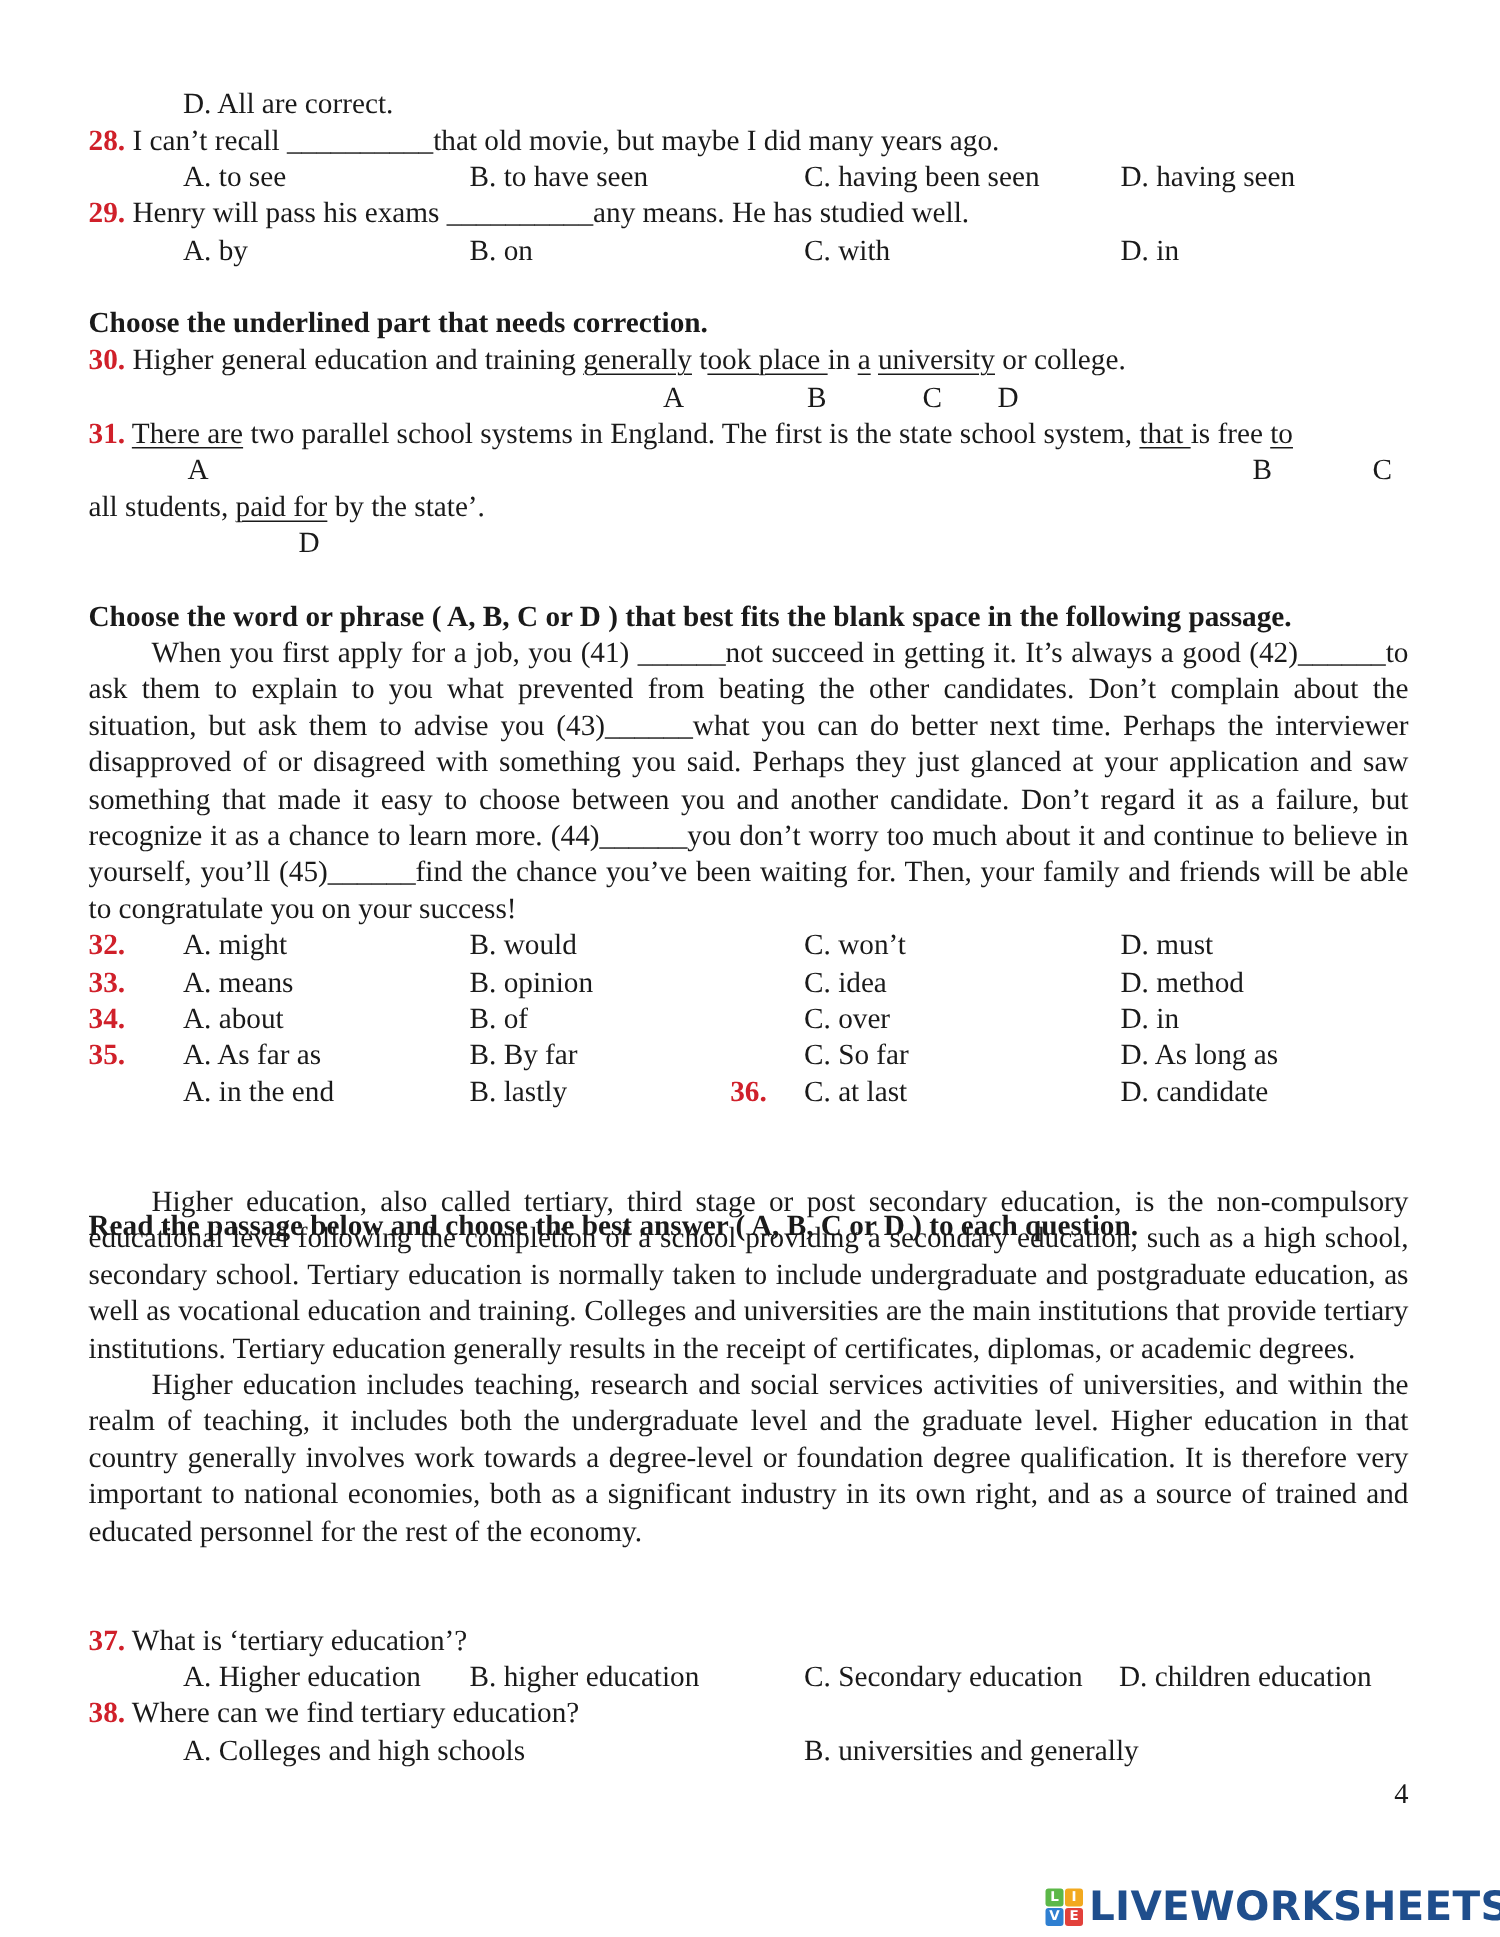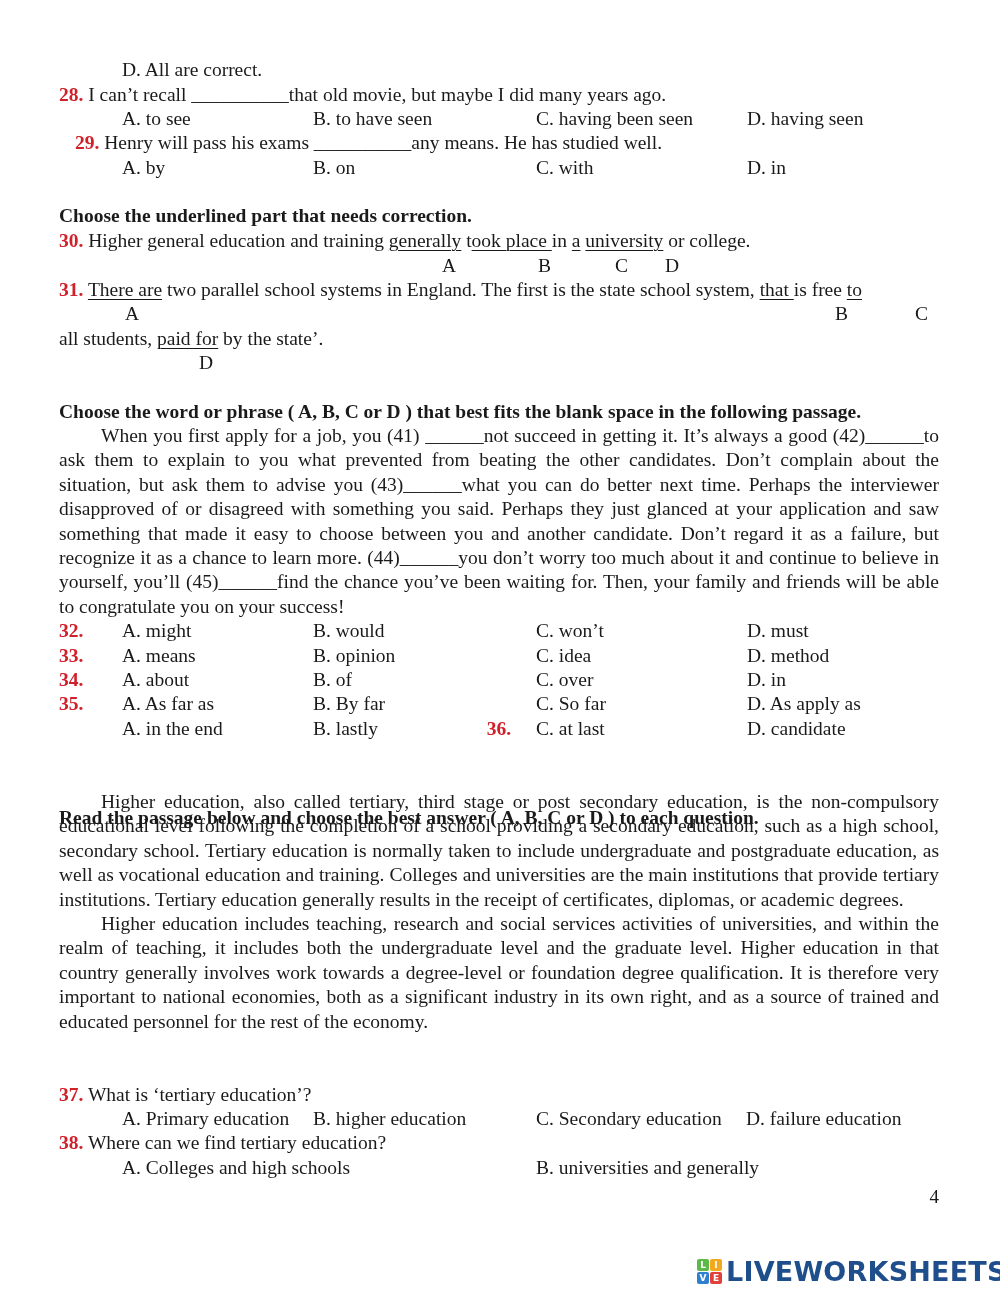--- a/index.html
+++ b/index.html
@@ -34,21 +34,21 @@
   <div class="line" style="top:25px;">
     <span class="num">28.</span><span> I can’t recall __________that old movie, but maybe I did many years ago.</span>
   </div>
   <div class="line" style="top:49px;width:880px;">
     <span class="opt" style="left:63px">A. to see</span>
     <span class="opt" style="left:254px">B. to have seen</span>
     <span class="opt" style="left:477px">C. having been seen</span>
     <span class="opt" style="left:688px">D. having seen</span>
   </div>
 
-  <div class="line" style="top:73px;margin-left:16px;">
+  <div class="line" style="top:73px;">
     <span class="num">29.</span><span> Henry will pass his exams __________any means. He has studied well.</span>
   </div>
   <div class="line" style="top:98px;width:880px;">
     <span class="opt" style="left:63px">A. by</span>
     <span class="opt" style="left:254px">B. on</span>
     <span class="opt" style="left:477px">C. with</span>
     <span class="opt" style="left:688px">D. in</span>
   </div>
 
   <div class="line bold" style="top:146px;">Choose the underlined part that needs correction.</div>
@@ -102,44 +102,44 @@
     <span class="opt" style="left:63px">A. about</span>
     <span class="opt" style="left:254px">B. of</span>
     <span class="opt" style="left:477px">C. over</span>
     <span class="opt" style="left:688px">D. in</span>
   </div>
   <div class="line" style="top:634px;width:880px;">
     <span class="num">35.</span>
     <span class="opt" style="left:63px">A. As far as</span>
     <span class="opt" style="left:254px">B. By far</span>
     <span class="opt" style="left:477px">C. So far</span>
-    <span class="opt" style="left:688px">D. As apply as</span>
+    <span class="opt" style="left:688px">D. As long as</span>
   </div>
   <div class="line" style="top:659px;width:880px;text-align:center;">
     <span class="num">36.</span>
     <span class="opt" style="left:63px">A. in the end</span>
     <span class="opt" style="left:254px">B. lastly</span>
     <span class="opt" style="left:477px">C. at last</span>
     <span class="opt" style="left:688px">D. candidate</span>
   </div>
 
   <div class="line bold" style="top:748px;text-align:right;">Read the passage below and choose the best answer ( A, B, C or D ) to each question.</div>
   <div class="para" style="top:732px;">
     <p>Higher education, also called tertiary, third stage or post secondary education, is the non-compulsory educational level following the completion of a school providing a secondary education, such as a high school, secondary school. Tertiary education is normally taken to include undergraduate and postgraduate education, as well as vocational education and training. Colleges and universities are the main institutions that provide tertiary institutions. Tertiary education generally results in the receipt of certificates, diplomas, or academic degrees.</p>
     <p>Higher education includes teaching, research and social services activities of universities, and within the realm of teaching, it includes both the undergraduate level and the graduate level. Higher education in that country generally involves work towards a degree-level or foundation degree qualification. It is therefore very important to national economies, both as a significant industry in its own right, and as a source of trained and educated personnel for the rest of the economy.</p>
   </div>
 
   <div class="line" style="top:1025px;">
     <span class="num">37.</span><span> What is ‘tertiary education’?</span>
   </div>
   <div class="line" style="top:1049px;width:880px;">
-    <span class="opt" style="left:63px">A. Primary education</span>
+    <span class="opt" style="left:63px">A. Higher education</span>
     <span class="opt" style="left:254px">B. higher education</span>
     <span class="opt" style="left:477px">C. Secondary education</span>
-    <span class="opt" style="left:687px">D. failure education</span>
+    <span class="opt" style="left:687px">D. children education</span>
   </div>
   <div class="line" style="top:1073px;">
     <span class="num">38.</span><span> Where can we find tertiary education?</span>
   </div>
   <div class="line" style="top:1098px;width:880px;">
     <span class="opt" style="left:63px">A. Colleges and high schools</span>
     <span class="opt" style="left:477px">B. universities and generally</span>
   </div>
 </div>
 

